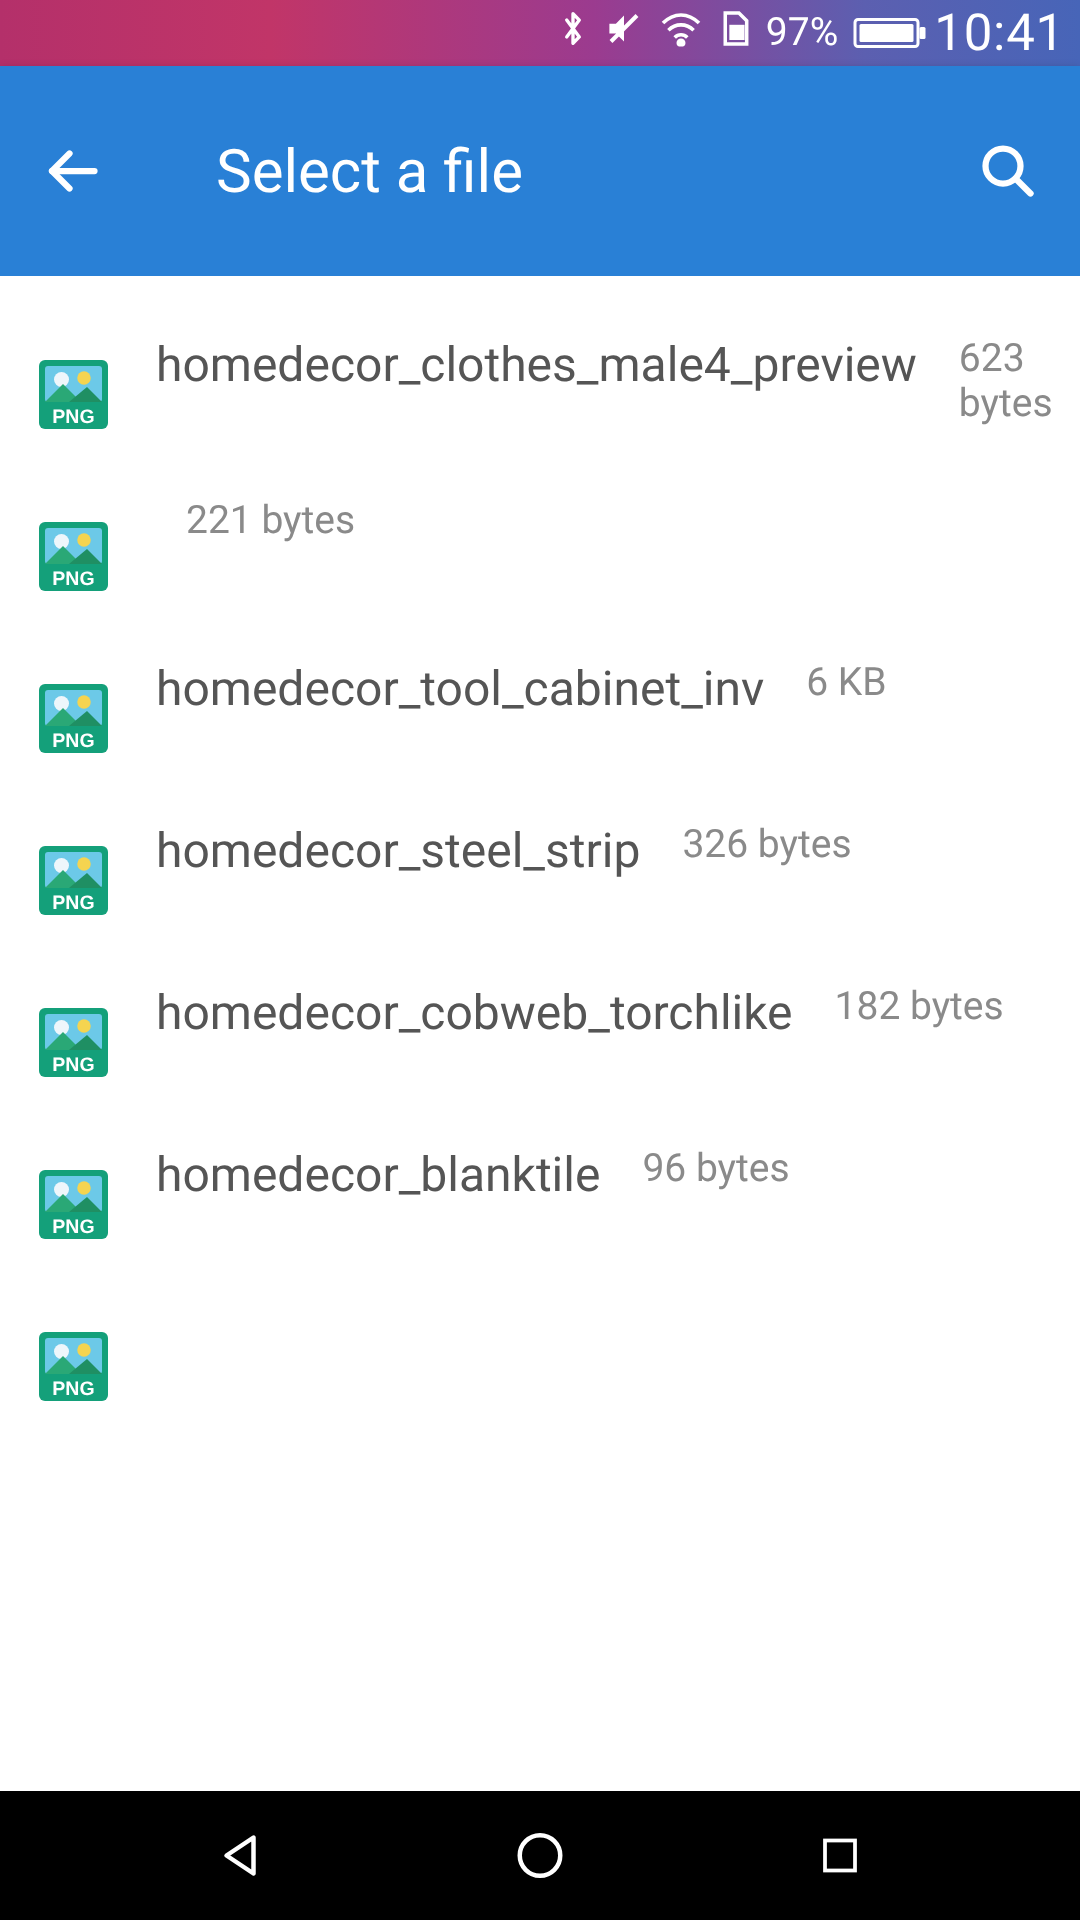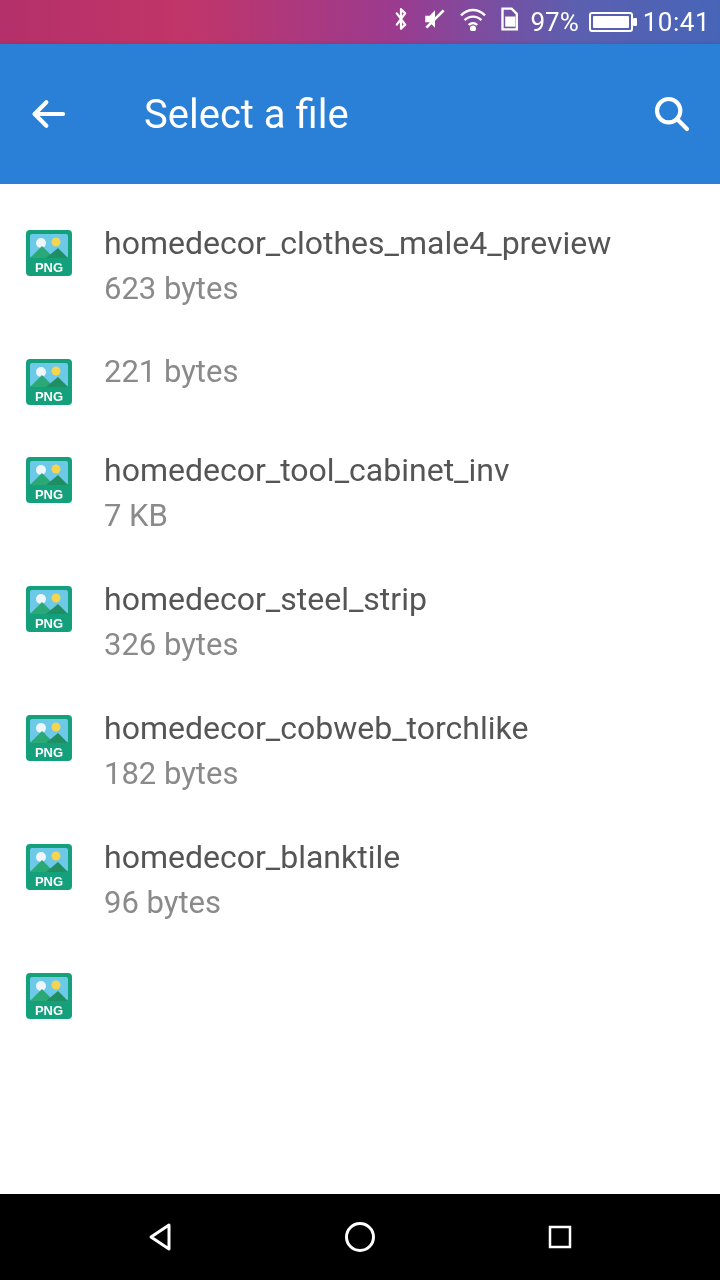--- a/index.html
+++ b/index.html
@@ -16,21 +16,21 @@
     background: linear-gradient(90deg, #b4306a 0%, #c13568 25%, #9b3b8f 55%, #5c5fb0 80%, #4765b8 100%);
     display: flex;
     justify-content: flex-end;
     align-items: center;
     padding: 16px 10px;
     color: #fff;
     font-size: 26px;
     gap: 8px;
   }
   .status-icons { display: flex; align-items: center; gap: 10px; }
-  .status-text { font-size: 26px; letter-spacing: 0.5px; }
+  .status-text { font-size: 34px; letter-spacing: 0.5px; }
   .battery-pct { font-size: 26px; }
   .battery-icon {
     width: 44px; height: 20px; border: 2px solid #fff; border-radius: 3px;
     position: relative; display: inline-block;
   }
   .battery-icon::after {
     content: ""; position: absolute; right: -6px; top: 4px; width: 4px; height: 8px;
     background: #fff; border-radius: 1px;
   }
   .battery-fill { position: absolute; left: 2px; top: 2px; bottom: 2px; width: 90%; background: #fff; border-radius: 1px; }
@@ -62,26 +62,26 @@
     padding-top: 24px;
   }
   .file-item {
     display: flex;
     align-items: flex-start;
     padding: 16px 26px 30px 26px;
     gap: 32px;
   }
   .file-icon {
     width: 46px; height: 46px;
-    margin-top: 6px;
+    margin-top: 16px;
     flex-shrink: 0;
   }
-  .file-text { display: flex; flex-direction: column; gap: 8px; }
+  .file-text { display: flex; gap: 8px; }
   .file-name { font-size: 32px; color: #555; font-weight: 400; }
-  .file-size { font-size: 31px; color: #8a8a8a; }
+  .file-size { font-size: 26px; color: #8a8a8a; margin-left: 20px; }
 
   .nav-bar {
     position: absolute;
     left: 0; right: 0; bottom: 0;
     height: 86px;
     background: #000;
     display: flex;
     align-items: center;
     justify-content: space-around;
     padding: 0 60px;
@@ -188,21 +188,21 @@
         <rect x="4" y="4" width="38" height="24" rx="2" fill="#6cc9e8"></rect>
         <circle cx="30" cy="12" r="4.5" fill="#f5d450"></circle>
         <circle cx="15" cy="13" r="5" fill="#eef6fb"></circle>
         <path d="M4 28 L16 16 L28 28 Z" fill="#2aa876"></path>
         <path d="M20 28 L32 18 L42 28 Z" fill="#1f8f63"></path>
         <text x="23" y="42" text-anchor="middle" font-family="Arial" font-size="13" font-weight="bold" fill="#fff">PNG</text>
       </svg>
     </div>
     <div class="file-text">
       <div class="file-name">homedecor_tool_cabinet_inv</div>
-      <div class="file-size">7 KB</div>
+      <div class="file-size">6 KB</div>
     </div>
   </div>
 
   <div class="file-item">
     <div class="file-icon">
       <svg width="46" height="46" viewBox="0 0 46 46">
         <rect x="0" y="0" width="46" height="46" rx="4" fill="#14a07a"></rect>
         <rect x="4" y="4" width="38" height="24" rx="2" fill="#6cc9e8"></rect>
         <circle cx="30" cy="12" r="4.5" fill="#f5d450"></circle>
         <circle cx="15" cy="13" r="5" fill="#eef6fb"></circle>

